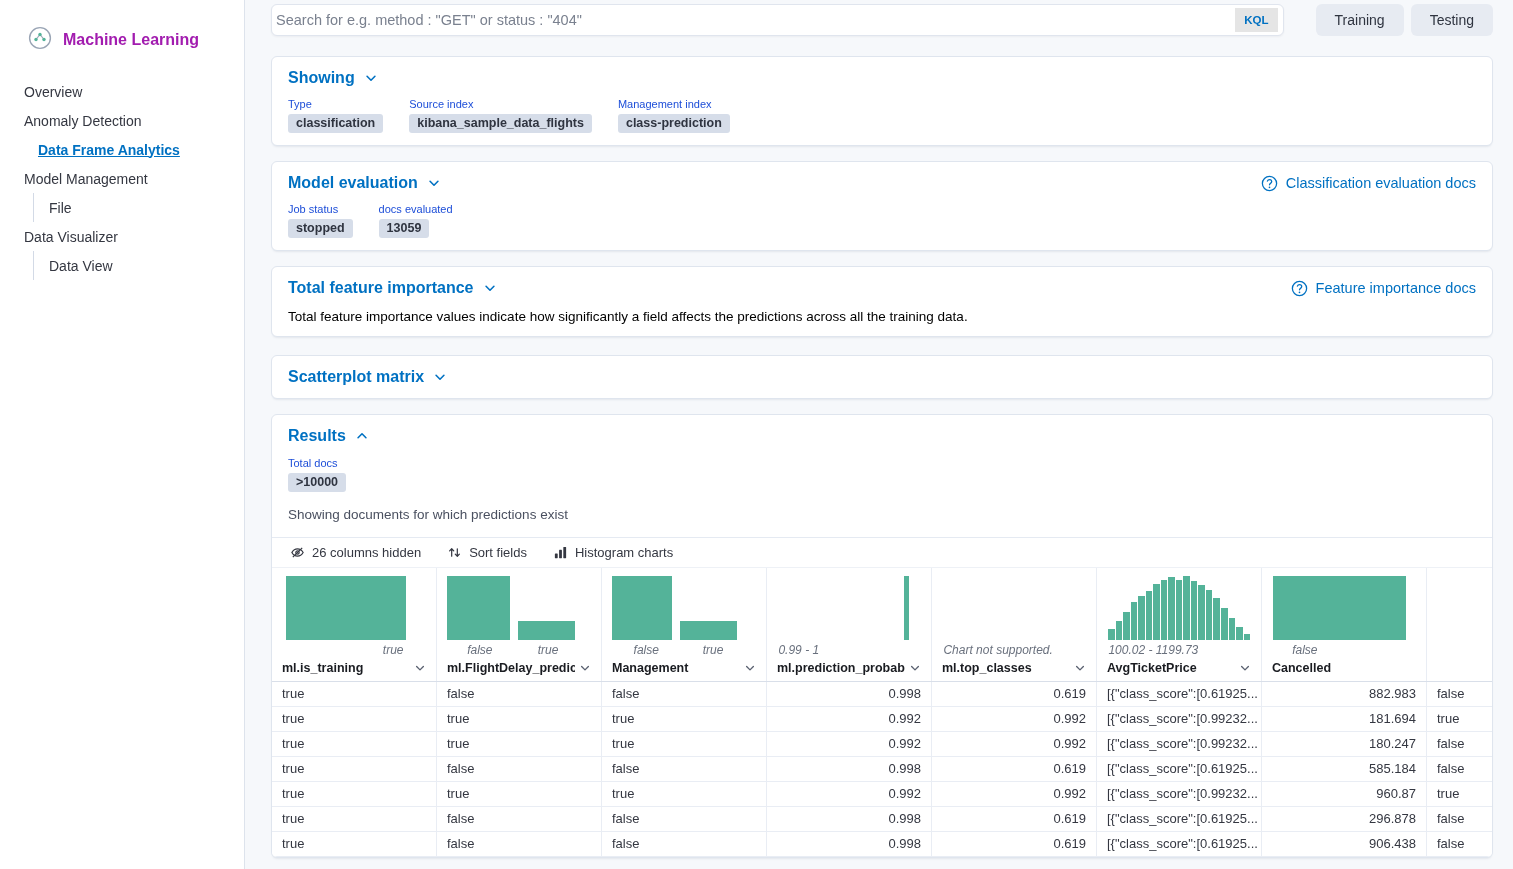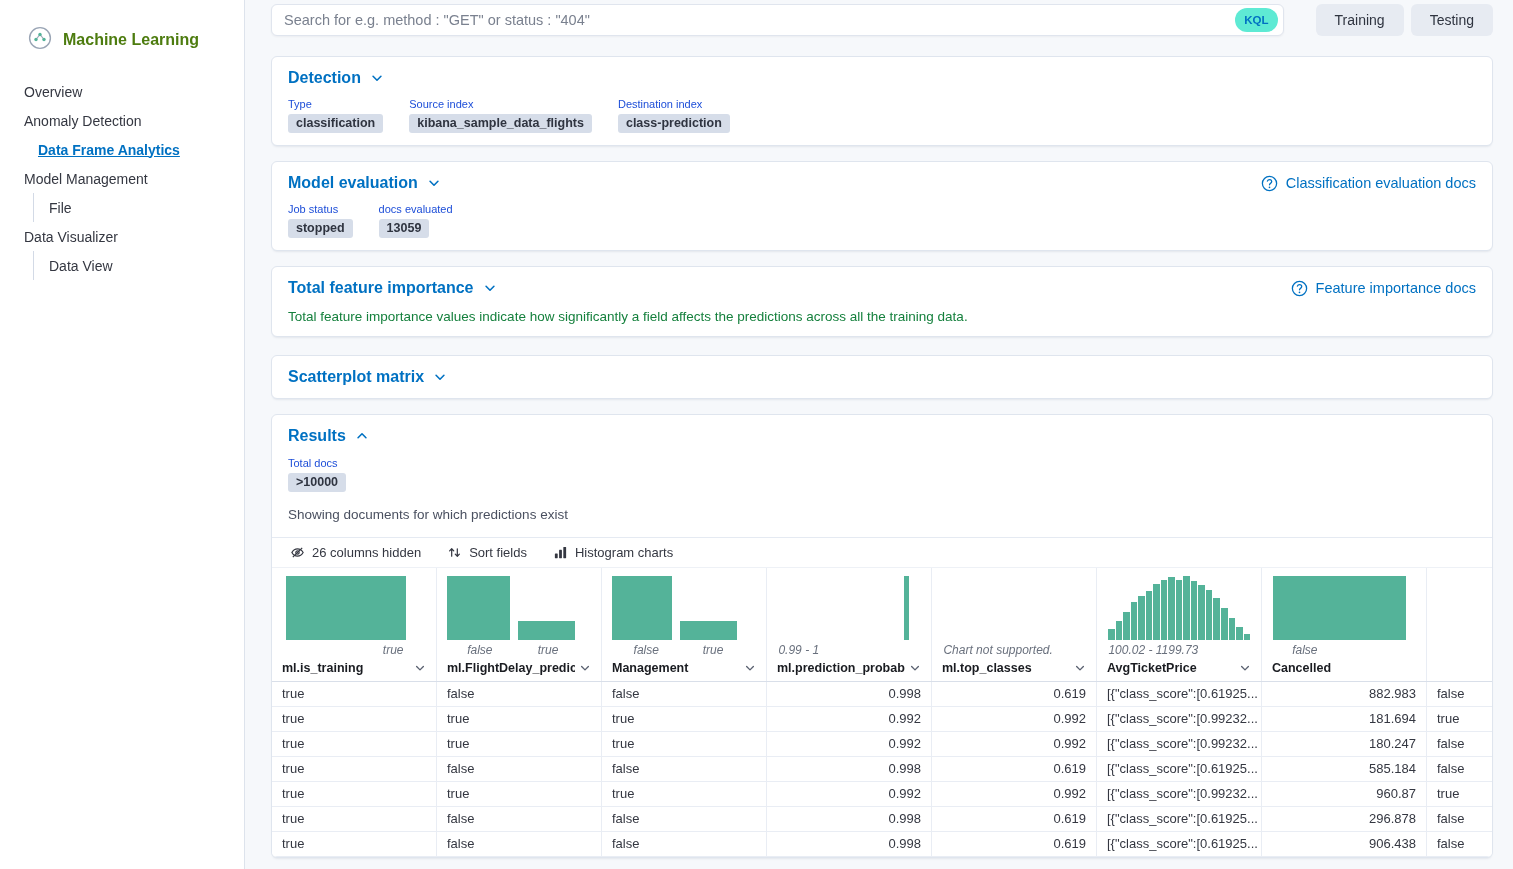--- a/index.html
+++ b/index.html
@@ -6,52 +6,52 @@
   body {
     width: 1513px; height: 869px; overflow: hidden;
     font-family: "Liberation Sans", "DejaVu Sans", sans-serif;
     background: #f6f8fb; color: #343741; font-size: 14px;
   }
   .app { display: flex; height: 100%; }
 
   
   .sidebar { width: 245px; flex: 0 0 245px; background: #fff; border-right: 1px solid #dde3ec; height: 100%; }
   .sidebar-header { display: flex; align-items: center; gap: 11px; padding: 26px 14px 22px 28px; }
-  .app-title { font-size: 16px; font-weight: 700; color: #4d7c0f; }
+  .app-title { font-size: 16px; font-weight: 700; color: #a21caf; }
   .nav { padding-top: 2px; }
   .nav-item { font-size: 14px; color: #343741; padding: 6.5px 10px 6.5px 24px; cursor: pointer; white-space: nowrap; }
   .nav-item.indent { margin-left: 33px; padding-left: 15px; border-left: 1px solid #d3dae6; }
   .nav-item.active { color: #0071c2; font-weight: 700; text-decoration: underline; padding-left: 38px; }
 
   
   .main { flex: 1; min-width: 0; padding: 4px 20px 0 26px; }
   .topbar { display: flex; align-items: center; gap: 32px; margin-bottom: 20px; }
   .searchbox { flex: 1; height: 32px; background: #fff; border: 1px solid #e0e5ee; border-radius: 6px;
-               display: flex; align-items: center; padding: 0 5px 0 12px; box-shadow: 0 1px 2px rgba(31,38,60,.05); }
+               display: flex; align-items: center; padding: 0 5px 0 4px; box-shadow: 0 1px 2px rgba(31,38,60,.05); }
   .searchbox input { flex: 1; border: 0; outline: 0; background: transparent; font-family: inherit; font-size: 14.5px; color: #343741; }
   .searchbox input::placeholder { color: #7a818f; }
-  .kql { flex: 0 0 auto; font-size: 11.5px; font-weight: 700; color: #0071c2; background: #5eead4;
-         border-radius: 12px; padding: 6px 9px; cursor: pointer; text-align: right; }
+  .kql { flex: 0 0 auto; font-size: 11.5px; font-weight: 700; color: #0071c2; background: #e5e5e5;
+         border-radius: 0; padding: 6px 9px; cursor: pointer; text-align: right; }
   .toggle-group { display: flex; gap: 7px; }
   .toggle-btn { height: 32px; padding: 0 19px; border: 0; border-radius: 6px; background: #e7ebf2;
                 color: #2f3440; font-family: inherit; font-size: 14px; font-weight: 500; cursor: pointer; }
 
   
   .panel { background: #fff; border: 1px solid #dfe5ee; border-radius: 6px; padding: 12px 16px;
            margin-bottom: 15px; box-shadow: 0 2px 2px -1px rgba(152,162,179,.2); }
   .panel-head { display: flex; align-items: center; justify-content: space-between; }
   .acc-btn { display: flex; align-items: center; gap: 9px; color: #0071c2; font-size: 16px; font-weight: 600; cursor: pointer; }
   .chev { display: flex; align-items: center; }
   .doc-link { display: flex; align-items: center; gap: 8px; color: #0071c2; font-size: 14.5px; font-weight: 500; cursor: pointer; }
   .dicon { display: flex; }
   .fields { display: flex; gap: 26px; margin-top: 11px; }
   .field-label { font-size: 11px; color: #1d4ed8; margin-bottom: 4px; }
   .badge { display: inline-block; background: #d6dde9; color: #2f3440; font-size: 12.5px; font-weight: 600;
            padding: 2px 8px 3px; border-radius: 3px; }
-  .desc { margin-top: 12px; font-size: 13.5px; color: #15803d; }
+  .desc { margin-top: 12px; font-size: 13.5px; color: #000000; }
   .panel.scatter { margin-top: 18px; }
 
   
   .panel.results { padding: 0; margin-bottom: 0; overflow: hidden; }
   .results-head { padding: 12px 16px 15px; }
   .total-docs-label { margin-top: 12px; }
   .subtitle { margin-top: 15px; font-size: 13.5px; color: #4a5060; }
   .grid-toolbar { display: flex; gap: 10px; padding: 4px 10px; border-top: 1px solid #e5eaf2; border-bottom: 1px solid #eef1f6; }
   .toolbar-btn { display: flex; align-items: center; gap: 7px; border: 0; background: none; font-family: inherit;
                  font-size: 13px; color: #343741; padding: 3px 8px; cursor: pointer; }
@@ -113,32 +113,32 @@
       </div>
       <div class="toggle-group" id="toggle-group">
           <button class="toggle-btn">Training</button>
           <button class="toggle-btn">Testing</button>
         </div>
     </div>
 
     <section class="panel">
       <div class="panel-head">
         <div class="acc-btn">
-          <span>Detection</span>
+          <span>Showing</span>
           <span class="chev">
             <svg width="14" height="14" viewBox="0 0 16 16" fill="none">
                 <path d="M3.5 6l4.5 4.5L12.5 6" stroke="currentColor" stroke-width="1.8" stroke-linecap="round" stroke-linejoin="round"></path>
               </svg>
           </span>
         </div>
       </div>
       <div class="fields" id="analysis-fields">
           <div class="field-group"><div class="field-label">Type</div><span class="badge">classification</span></div>
           <div class="field-group"><div class="field-label">Source index</div><span class="badge">kibana_sample_data_flights</span></div>
-          <div class="field-group"><div class="field-label">Destination index</div><span class="badge">class-prediction</span></div>
+          <div class="field-group"><div class="field-label">Management index</div><span class="badge">class-prediction</span></div>
         </div>
     </section>
 
     <section class="panel">
       <div class="panel-head">
         <div class="acc-btn">
           <span>Model evaluation</span>
           <span class="chev">
             <svg width="14" height="14" viewBox="0 0 16 16" fill="none">
                 <path d="M3.5 6l4.5 4.5L12.5 6" stroke="currentColor" stroke-width="1.8" stroke-linecap="round" stroke-linejoin="round"></path>

